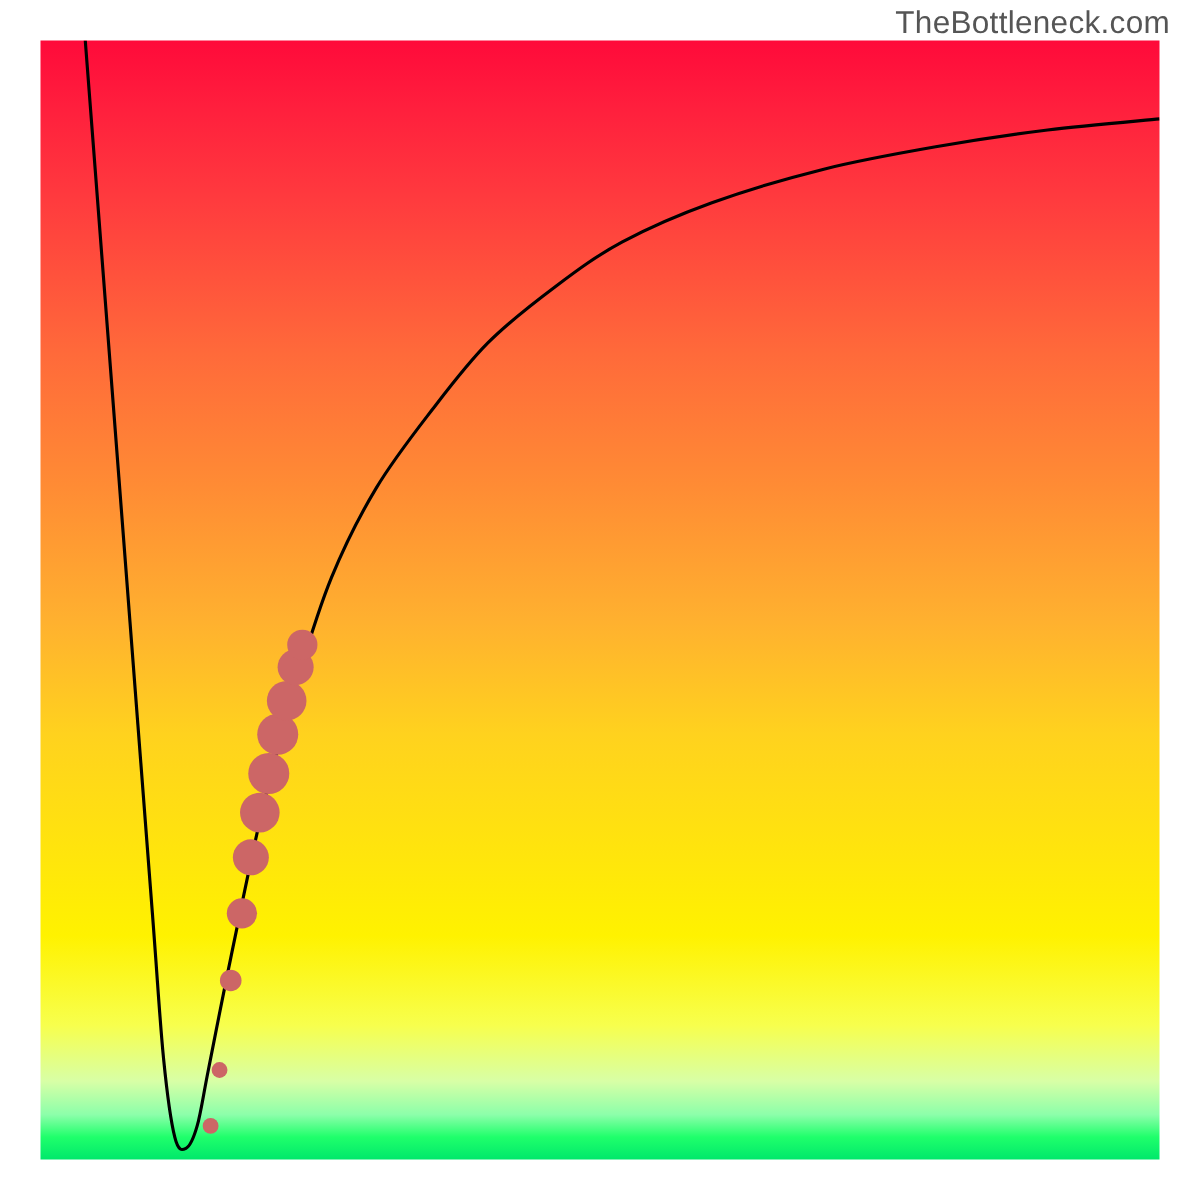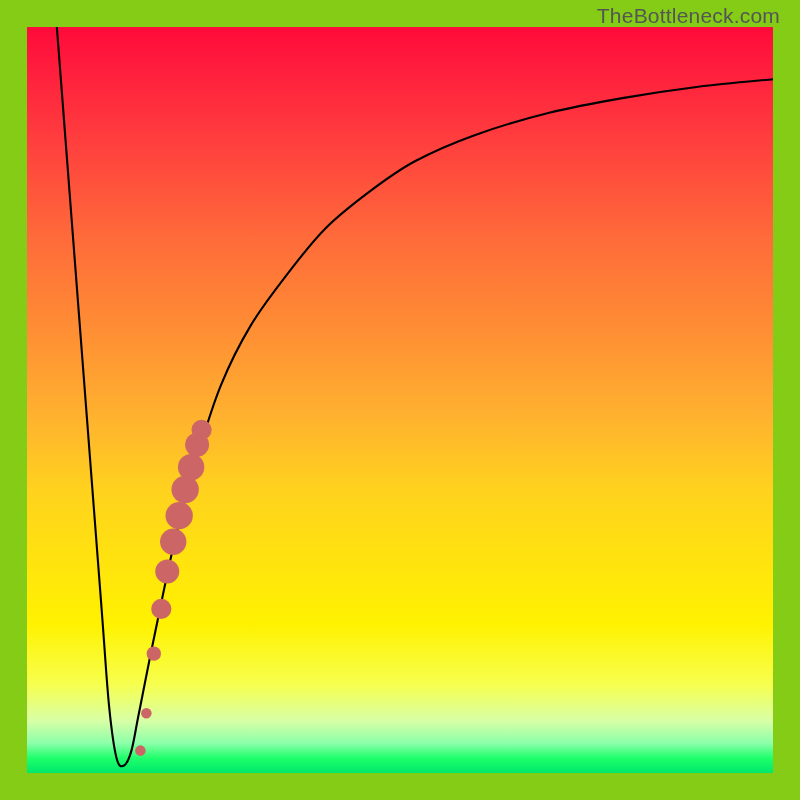--- a/index.html
+++ b/index.html
@@ -8,21 +8,21 @@
     width: 800px;
     height: 800px;
     overflow: hidden;
     background: #000;
     font-family: Arial, Helvetica, sans-serif;
   }
   .frame {
     position: relative;
     width: 800px;
     height: 800px;
-    background: #84cc16;
+    background: #ffffff;
   }
   .plot-area {
     position: absolute;
     left: 27px;
     top: 27px;
     width: 746px;
     height: 746px;
     
     background: linear-gradient(
       to bottom,

